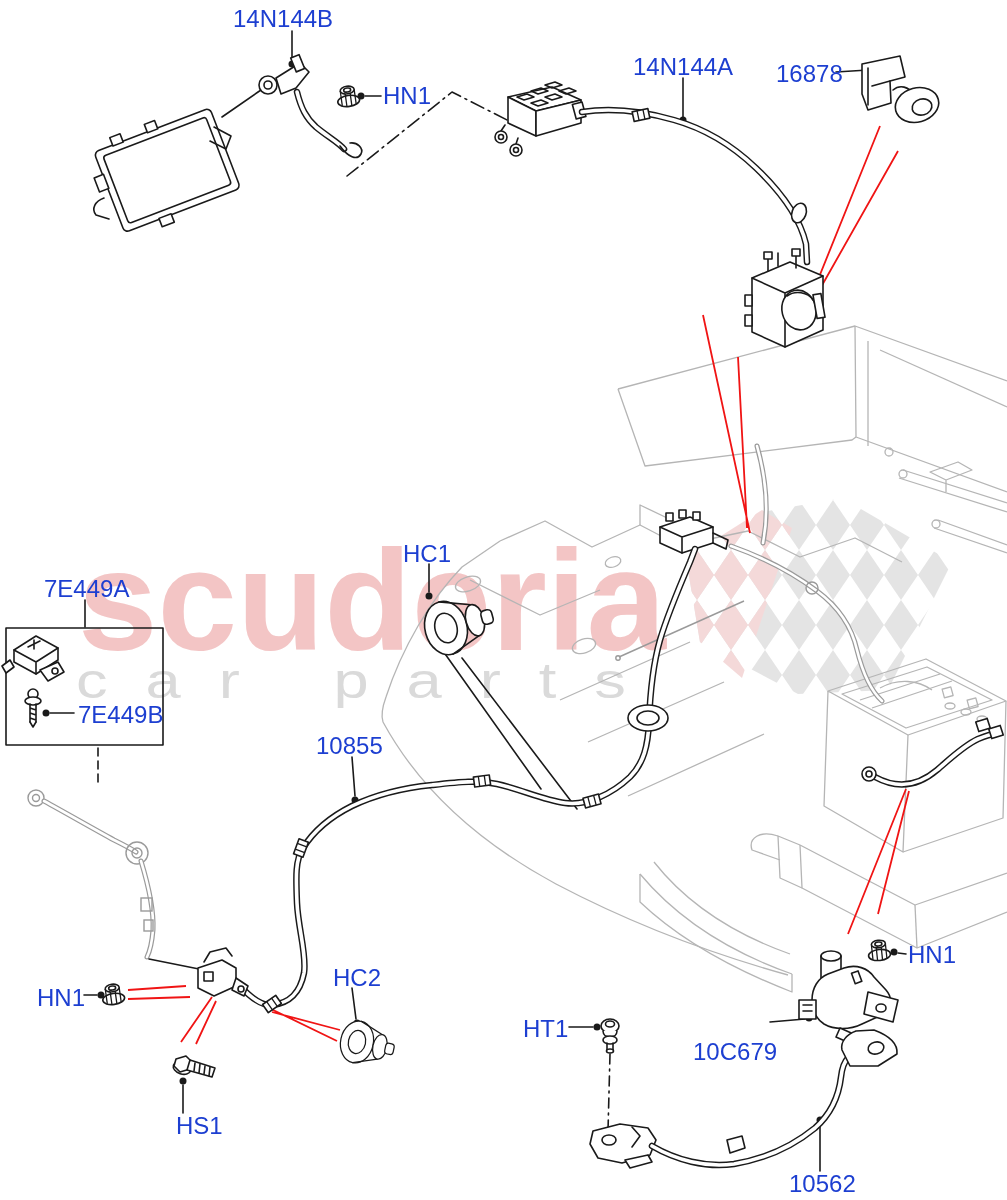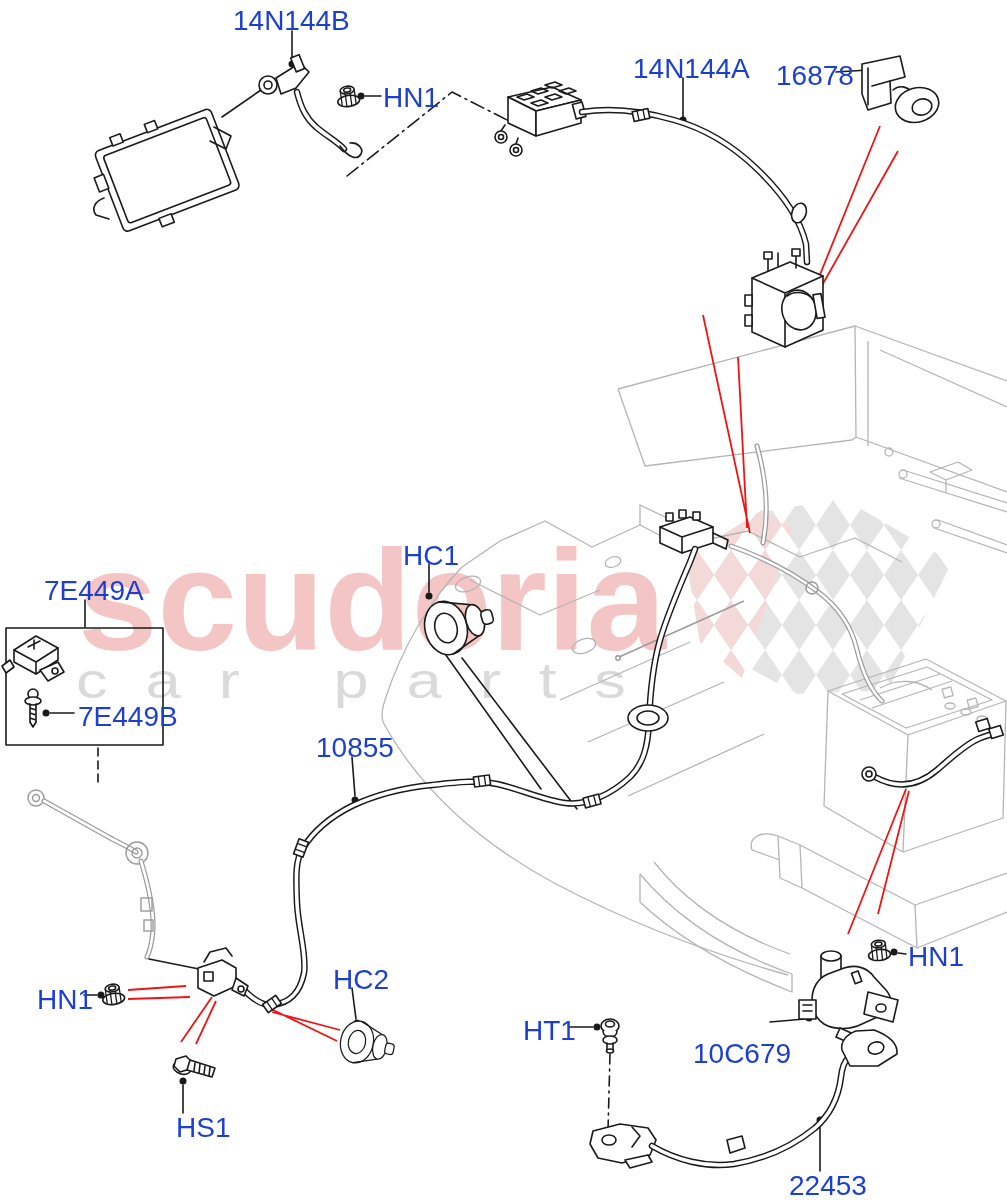--- a/index.html
+++ b/index.html
@@ -4,21 +4,21 @@
 <style>
   :root{
     --label-blue:#1d3fd1; --leader-red:#f01414; --line-black:#1a1a1a;
     --background-gray:#b5b5b5; --harness-gray:#9a9a9a;
     --watermark-pink:#f3c5c5; --watermark-gray:#dadada;
   }
   html,body{margin:0;padding:0;background:#fff;}
   .stage{position:relative;width:1007px;height:1200px;background:#fff;overflow:hidden;
          font-family:"Liberation Sans",sans-serif;}
   .stage svg{position:absolute;left:0;top:0;}
-  .callout{position:absolute;color:var(--label-blue);font-size:28px;line-height:1;
+  .callout{position:absolute;color:var(--label-blue);font-size:24px;line-height:1;
            white-space:nowrap;cursor:pointer;}
   
   .ln{stroke:var(--line-black);stroke-width:1.6;fill:none;stroke-linecap:round;stroke-linejoin:round;}
   .lnf{stroke:var(--line-black);stroke-width:1.6;fill:#fff;stroke-linejoin:round;}
   .thin{stroke:var(--line-black);stroke-width:1.3;fill:none;}
   .bg{stroke:var(--background-gray);stroke-width:1.3;fill:none;stroke-linejoin:round;}
   .hz-o{stroke:var(--harness-gray);stroke-width:5;fill:none;stroke-linecap:round;}
   .hz-i{stroke:#fff;stroke-width:2.6;fill:none;stroke-linecap:round;}
   .hz{stroke:var(--harness-gray);stroke-width:1.4;fill:none;}
   .tube-o{stroke:var(--line-black);stroke-width:6.5;fill:none;stroke-linecap:round;}
@@ -368,14 +368,14 @@
   <div class="callout" style="left:44px;top:577px">7E449A</div>
   <div class="callout" style="left:78px;top:703px">7E449B</div>
   <div class="callout" style="left:403px;top:542px">HC1</div>
   <div class="callout" style="left:316px;top:734px">10855</div>
   <div class="callout" style="left:37px;top:986px">HN1</div>
   <div class="callout" style="left:176px;top:1114px">HS1</div>
   <div class="callout" style="left:333px;top:966px">HC2</div>
   <div class="callout" style="left:523px;top:1017px">HT1</div>
   <div class="callout" style="left:693px;top:1040px">10C679</div>
   <div class="callout" style="left:908px;top:943px">HN1</div>
-  <div class="callout" style="left:789px;top:1172px">22453</div>
+  <div class="callout" style="left:789px;top:1172px">10562</div>
 </div>
 
 </body></html>

